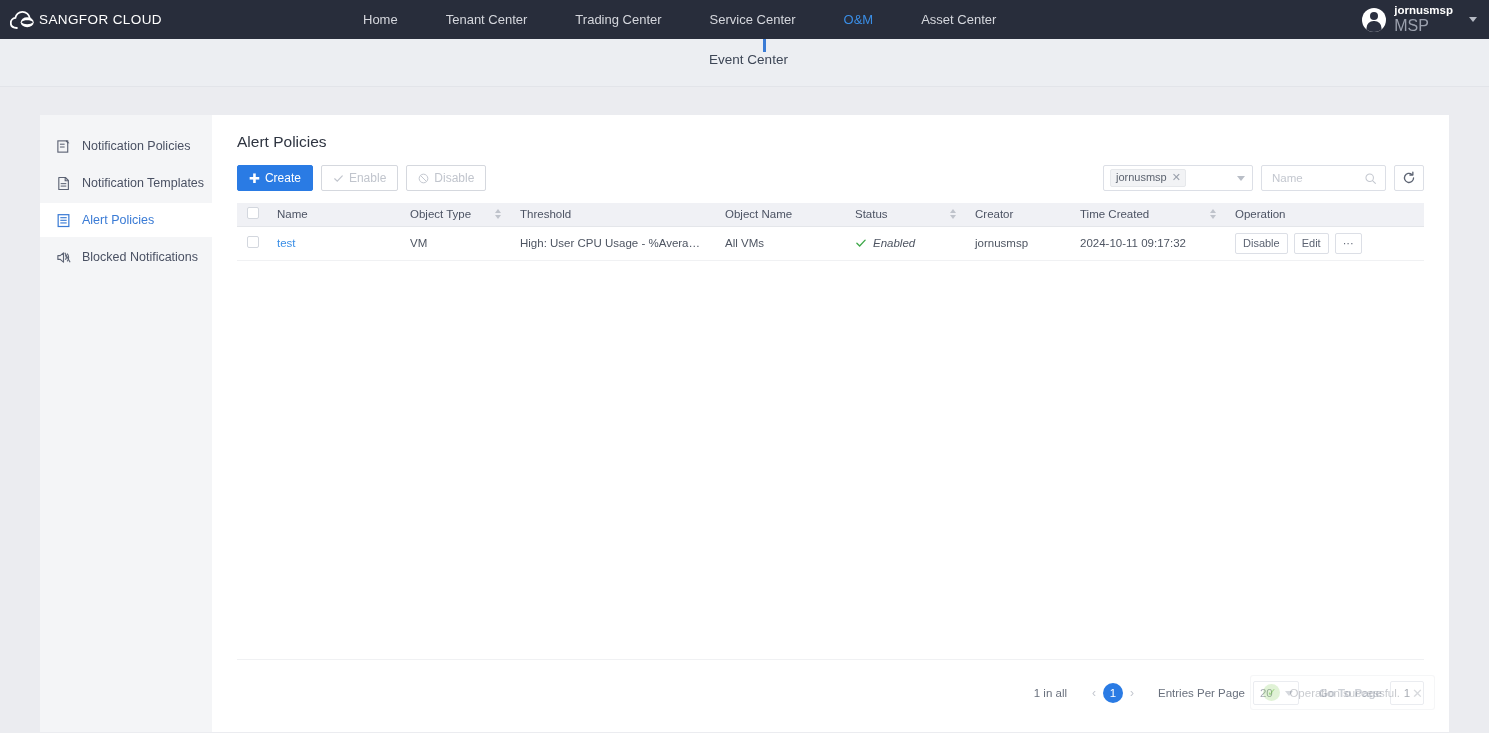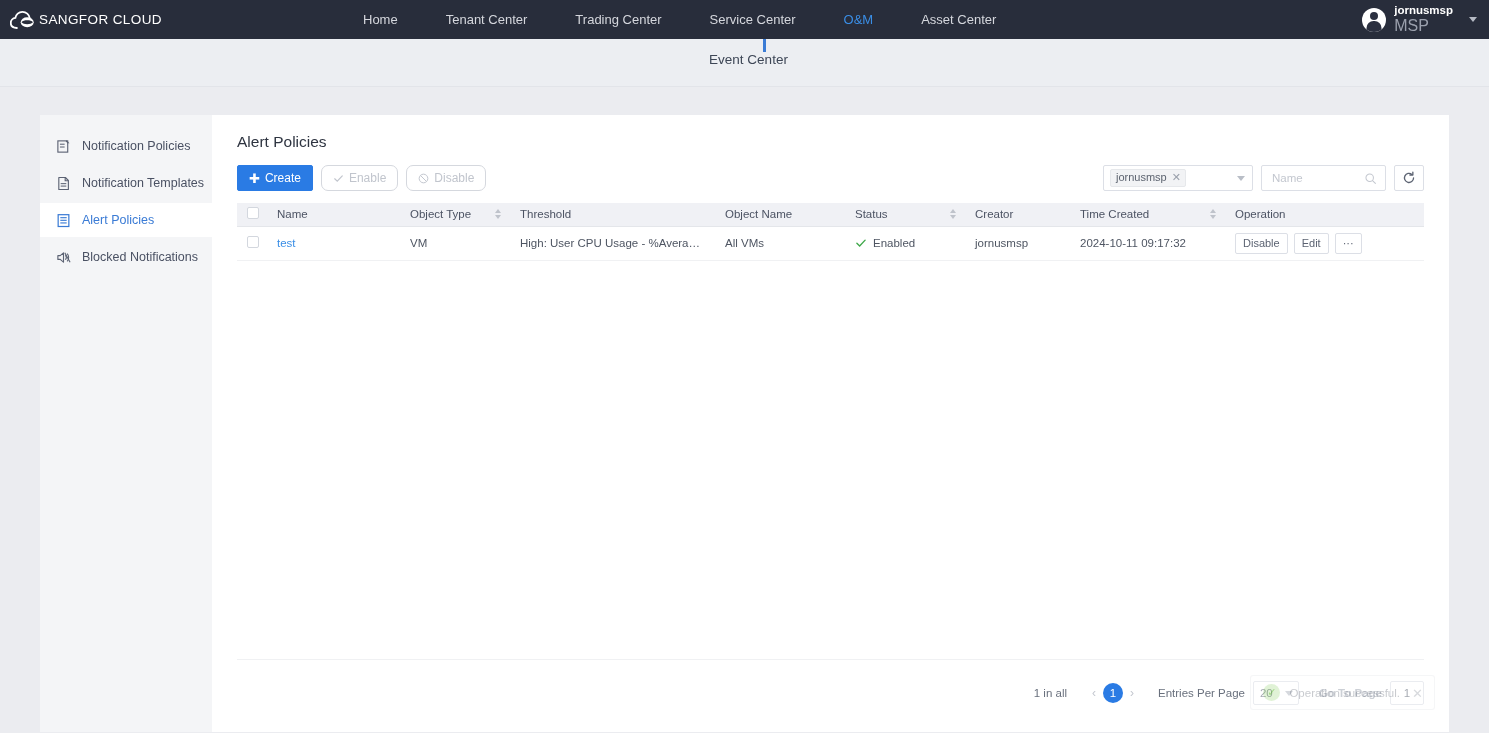--- a/index.html
+++ b/index.html
@@ -110,21 +110,21 @@
   .toolbar {
     display: flex; align-items: center; margin-top: 13px; position: relative;
   }
   .btn {
     height: 26px; display: inline-flex; align-items: center; gap: 5px;
     padding: 0 11px; font-size: 12px; border-radius: 2px;
     border: 1px solid #d5d8de; background: #fff; color: #5f6673;
     cursor: pointer; white-space: nowrap;
   }
   .btn-primary { background: #2a7be4; border-color: #2a7be4; color: #fff; }
-  .btn-disabled { color: #c1c5cd; cursor: default; border-radius: 7px; }
+  .btn-disabled { color: #c1c5cd; cursor: default; }
   .btn + .btn { margin-left: 8px; }
 
   .right-tools {
     position: absolute; right: 0; top: 0; display: flex; align-items: center; gap: 8px;
   }
   .multiselect {
     width: 150px; height: 26px; border: 1px solid #dcdfe6; border-radius: 2px;
     display: flex; align-items: center; padding: 0 6px; position: relative; background:#fff;
   }
   .tag {
@@ -173,21 +173,21 @@
     display: flex; flex-direction: column; gap: 2px; cursor: pointer;
   }
   .sorter i {
     display: block; width: 0; height: 0;
     border-left: 3.5px solid transparent; border-right: 3.5px solid transparent;
   }
   .sorter i.up { border-bottom: 4px solid #bfc3cb; }
   .sorter i.dn { border-top: 4px solid #bfc3cb; }
   .link { color: #3a8ee6; text-decoration: none; cursor: pointer; }
   .ellip { overflow: hidden; text-overflow: ellipsis; white-space: nowrap; display: block; }
-  .status-cell { display: flex; align-items: center; gap: 6px; }
+  .status-cell { display: flex; align-items: center; gap: 6px; font-style: italic; }
   .op-btns { display: flex; gap: 6px; }
   .op-btn {
     height: 21px; min-width: 26px; padding: 0 7px; font-size: 11px;
     border: 1px solid #dcdfe6; border-radius: 2px; background: #fff; color: #5c6372;
     display: inline-flex; align-items: center; justify-content: center; cursor: pointer;
   }
 
   
   .pager {
     position: absolute; left: 25px; right: 25px; bottom: 27px;

